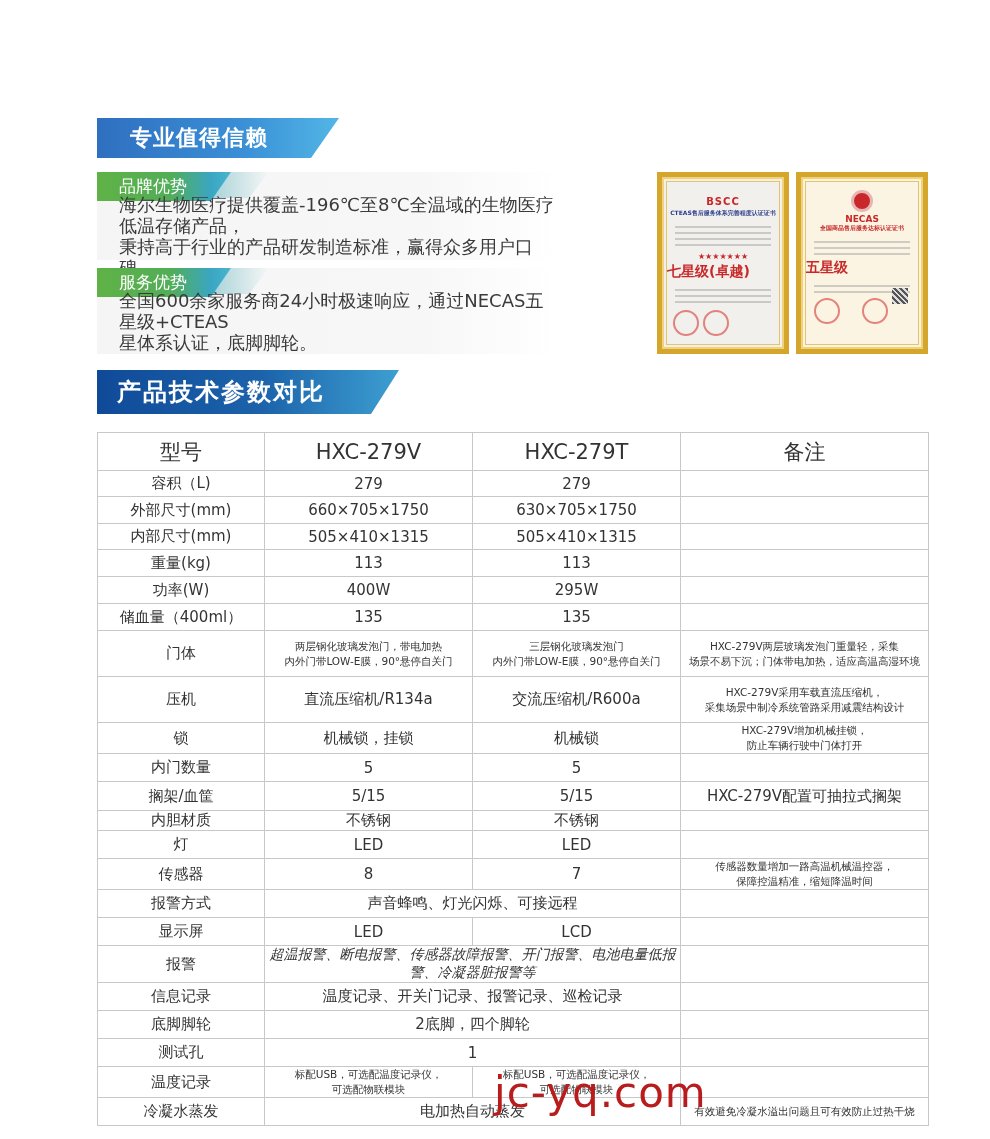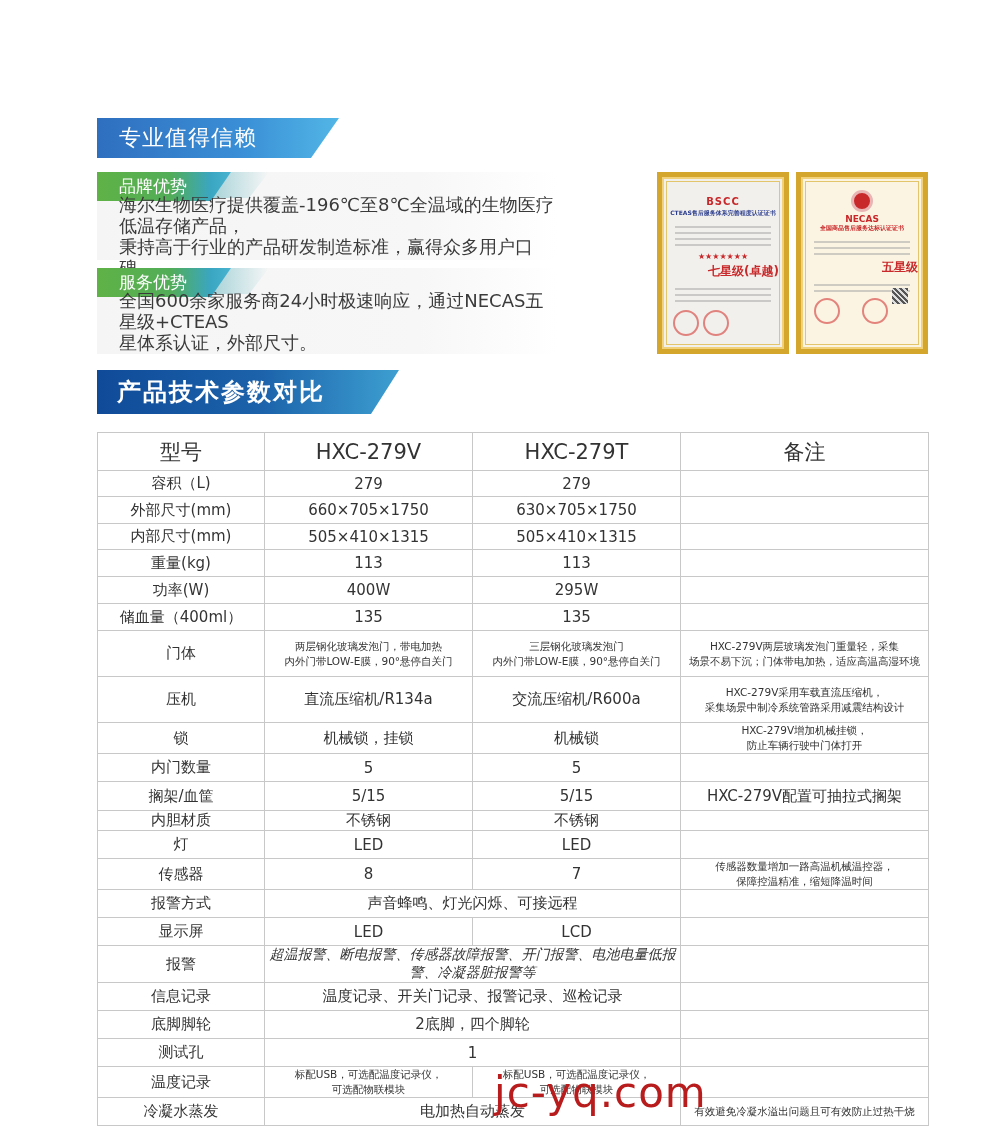--- a/index.html
+++ b/index.html
@@ -7,21 +7,21 @@
   body { font-family: "DejaVu Sans", "Liberation Sans", sans-serif; color: #333; position: relative; }
 
   .banner {
     position: absolute; color: #fff;
     clip-path: polygon(0 0, 100% 0, calc(100% - 28px) 100%, 0 100%);
     display: flex; align-items: center;
   }
   .banner-main {
     left: 97px; top: 118px; width: 242px; height: 40px;
     background: linear-gradient(90deg, #2f6fc0 0%, #3a8fd6 60%, #52b6e6 100%);
-    font-size: 22px; padding-left: 22px; letter-spacing: 1px;
+    font-size: 22px; padding-left: 33px; letter-spacing: 1px; font-weight: bold;
   }
   .banner-spec {
     left: 97px; top: 370px; width: 302px; height: 44px;
     background: linear-gradient(90deg, #0f4a98 0%, #1c63ab 55%, #3d9fd1 100%);
     font-size: 24px; font-weight: bold; padding-left: 20px; letter-spacing: 2px;
   }
 
   .panel {
     position: absolute; left: 97px; width: 460px;
     background: linear-gradient(90deg, #f5f5f5 0%, #f7f7f7 70%, rgba(255,255,255,0) 100%);
@@ -51,21 +51,21 @@
   }
   .cert-bscc { left: 657px; background: #f2f0ec; }
   .cert-necas { left: 796px; background: #fbf4e3; }
   .cert-inner { position: relative; width: 100%; height: 100%; border: 1px solid #e3c56c; }
   .cert-title { text-align: center; font-weight: bold; font-size: 9px; }
   .cert-bscc .cert-title { color: #c8282a; margin-top: 14px; font-size: 10px; letter-spacing: 1px; }
   .cert-bscc .cert-sub { color: #2a3d8f; font-size: 6px; text-align: center; font-weight: bold; margin-top: 2px; }
   .cert-lines { margin: 8px 8px 0; }
   .cert-lines div { height: 2px; background: #aaa; margin: 4px 0; opacity: .55; }
   .cert-star { color: #c8282a; text-align: center; font-size: 8px; margin-top: 6px; }
-  .cert-badge { color: #c8282a; text-align: right; font-size: 12px; font-weight: bold; margin-top: 2px; }
+  .cert-badge { color: #c8282a; text-align: left; font-size: 14px; font-weight: bold; margin-top: 2px; }
   .seal { position: absolute; width: 26px; height: 26px; border: 2px solid #d9534f; border-radius: 50%; opacity: .7; }
   .necas-logo { width: 22px; height: 22px; border-radius: 50%; background: #c8282a; margin: 8px auto 0; border: 3px solid #e9b4b4; }
   .cert-necas .cert-title { color: #c8282a; font-size: 9px; margin-top: 2px; }
   .cert-necas .cert-sub { color: #c8282a; font-size: 6px; text-align: center; font-weight: bold; }
   .qr { position: absolute; right: 10px; bottom: 40px; width: 16px; height: 16px;
         background: repeating-linear-gradient(45deg, #555 0 2px, #ddd 2px 4px); }
 
   table.spec {
     position: absolute; left: 97px; top: 432px; width: 831px;
     border-collapse: collapse; table-layout: fixed;
@@ -97,21 +97,21 @@
     <div>海尔生物医疗提供覆盖-196℃至8℃全温域的生物医疗低温存储产品，</div>
     <div>秉持高于行业的产品研发制造标准，赢得众多用户口碑。</div>
   </div>
 </div>
 
 <div class="panel panel-service">
   <div class="sub-fade"></div>
   <div class="sub-banner">服务优势</div>
   <div class="panel-text">
     <div>全国600余家服务商24小时极速响应，通过NECAS五星级+CTEAS</div>
-    <div>星体系认证，外部尺寸。</div>
+    <div>星体系认证，底脚脚轮。</div>
   </div>
 </div>
 
 <div class="cert cert-bscc">
   <div class="cert-inner">
     <div class="cert-title">BSCC</div>
     <div class="cert-sub">CTEAS售后服务体系完善程度认证证书</div>
     <div class="cert-lines">
         <div></div>
         <div></div>

